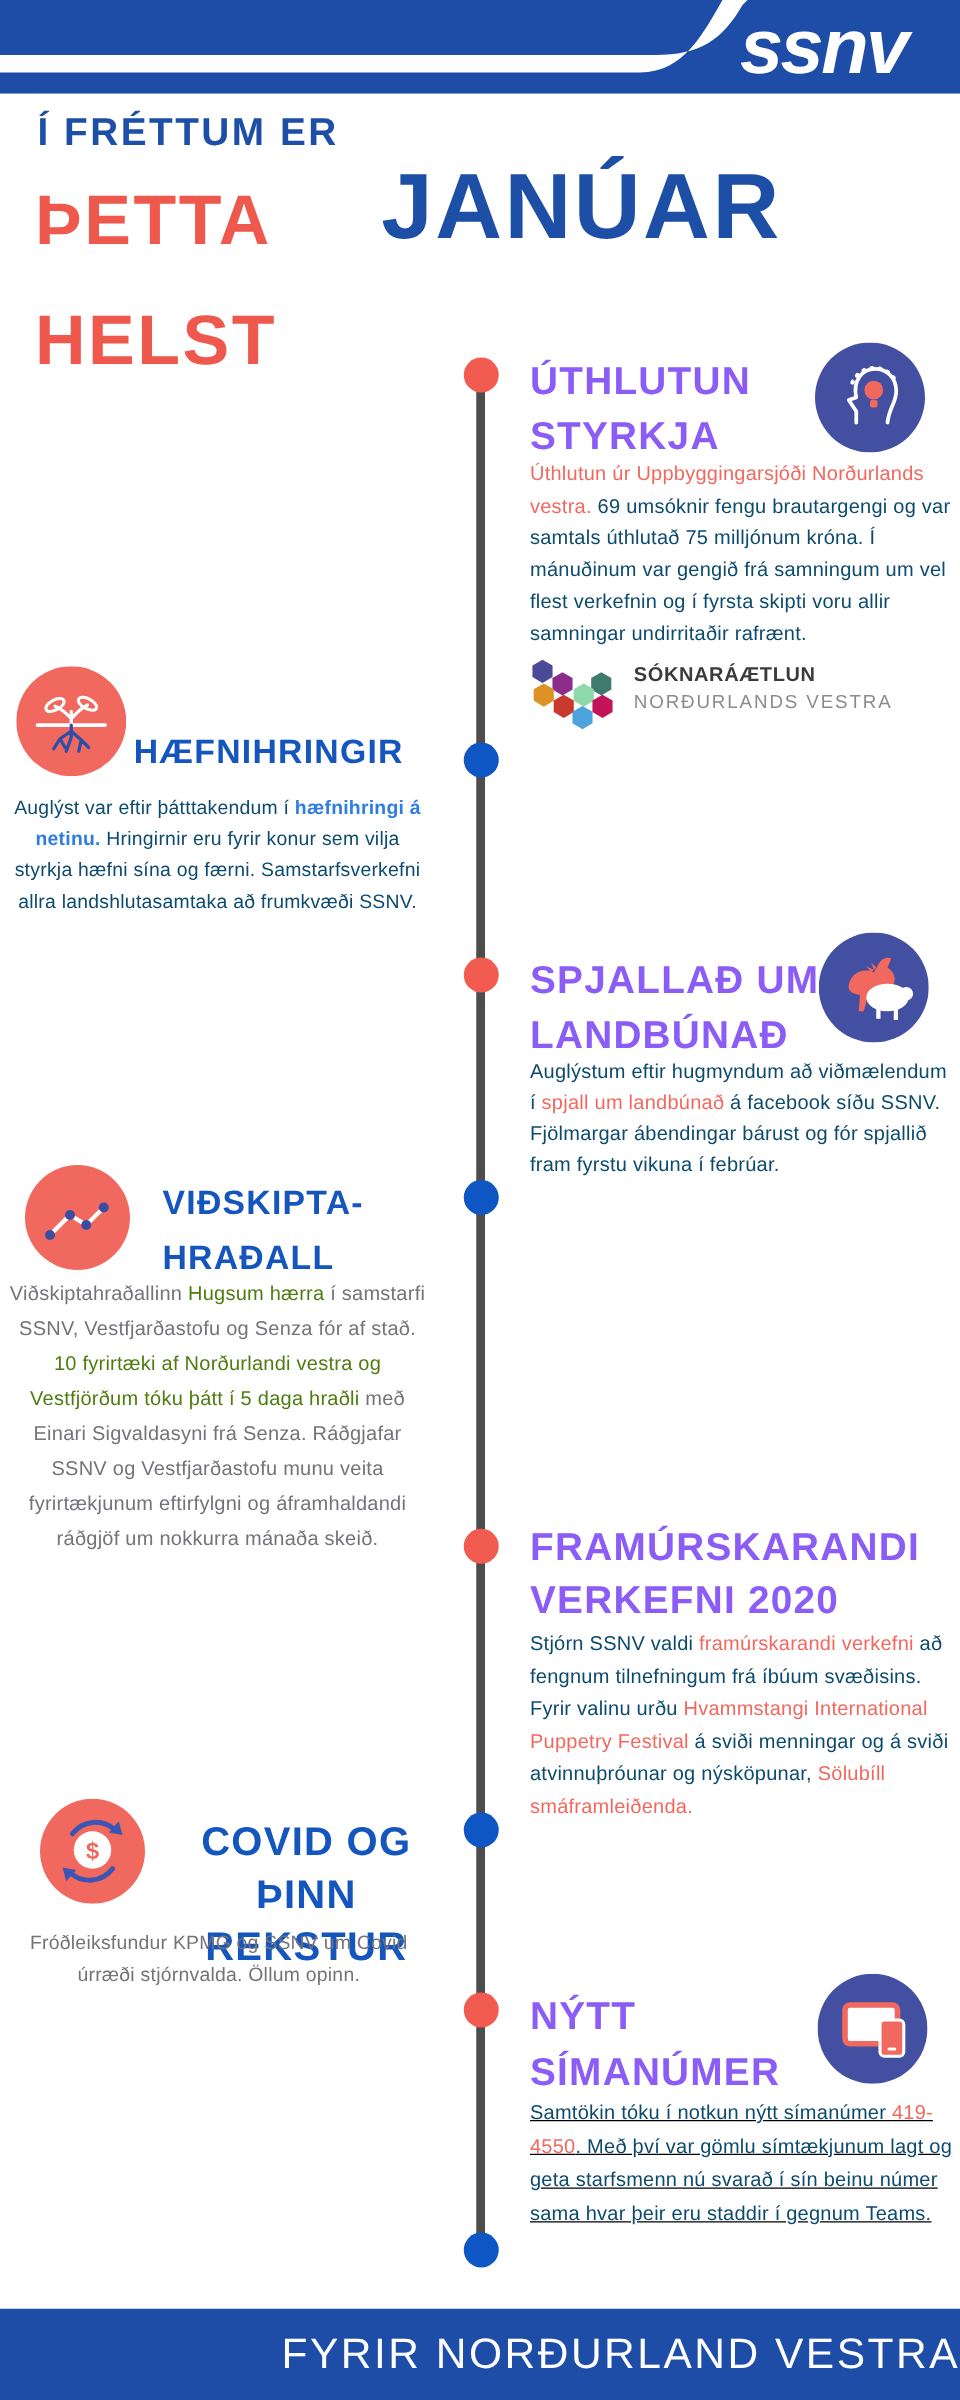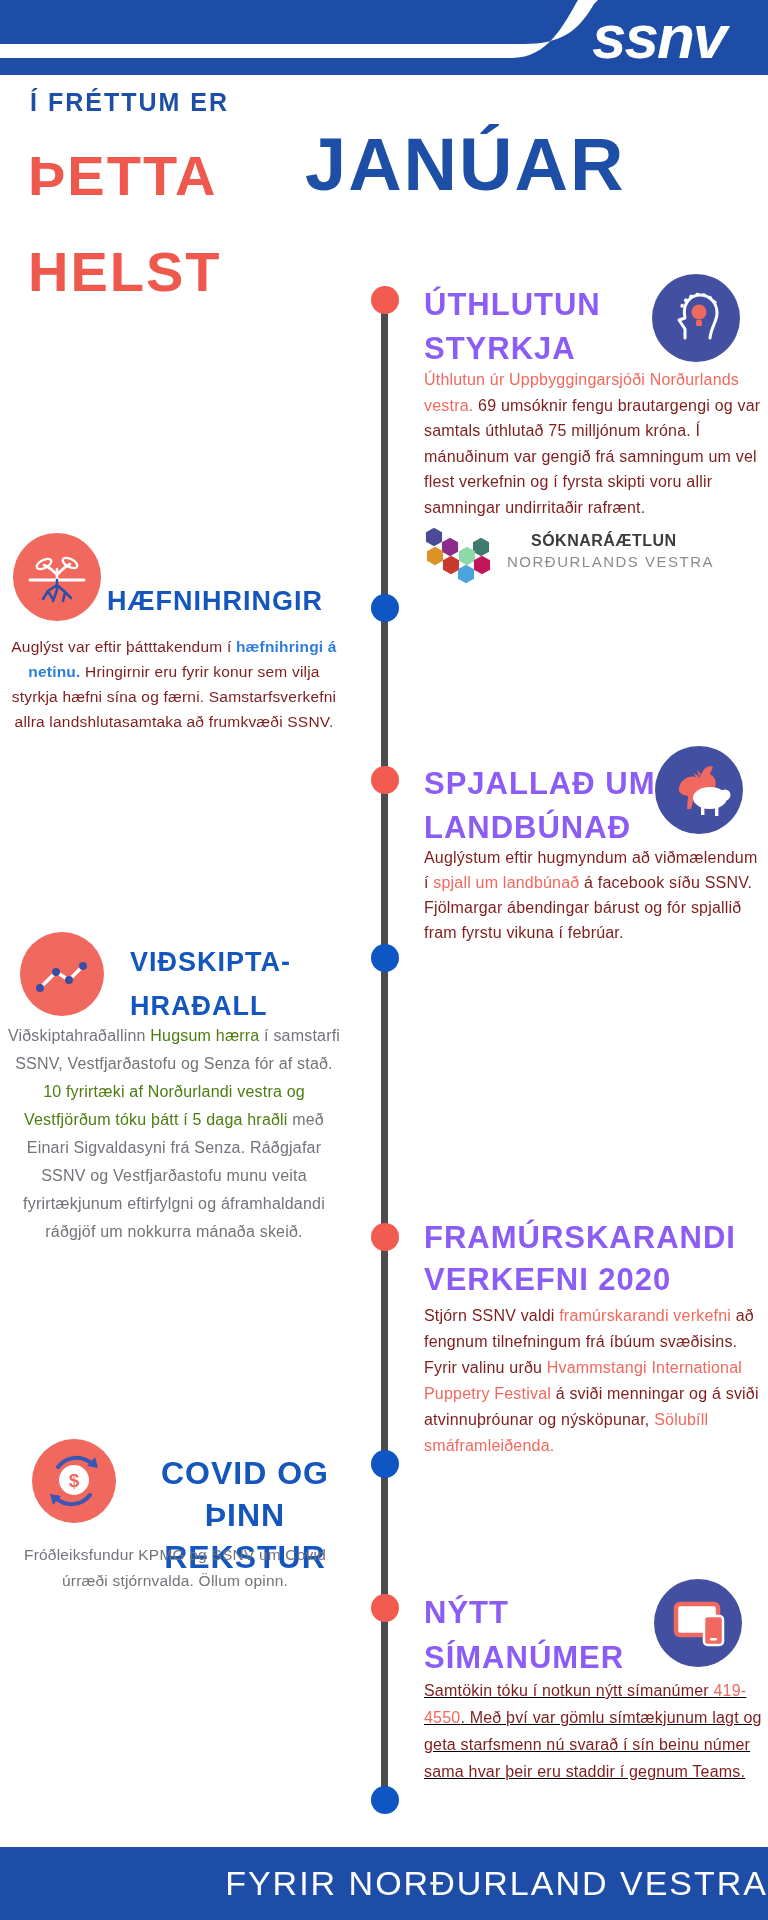--- a/index.html
+++ b/index.html
@@ -4,40 +4,40 @@
 <style>
   html,body{margin:0;padding:0;background:#ffffff;}
   #page{
     position:relative;width:768px;height:1920px;overflow:hidden;background:#ffffff;
     font-family:"Liberation Sans",sans-serif;
   }
   .abs{position:absolute;}
   
   .bar{background:#1d4da6;width:768px;left:0;}
   
-  .kicker{color:#1d4fa6;font-size:25px;font-weight:700;letter-spacing:2px;}
+  .kicker{color:#1d4fa6;font-size:31px;font-weight:700;letter-spacing:2px;}
   .headline{color:#ef584d;font-size:56px;font-weight:600;line-height:96px;letter-spacing:2px;}
   .month{color:#1d4fa6;font-size:74px;font-weight:600;letter-spacing:2px;}
   
   .tline{background:#4d4d4d;width:7px;left:381px;}
   .dot{border-radius:50%;width:28px;height:28px;left:371px;}
   .dot-red{background:#f15b50;}
   .dot-blue{background:#0e56c4;}
   
   .t-coral{color:#8b5cf6;font-weight:700;font-size:31px;line-height:44px;letter-spacing:1px;}
   .t-blue{color:#1456bd;font-weight:700;letter-spacing:1px;}
   
   .body-text{font-size:16px;line-height:25.5px;letter-spacing:0.2px;}
-  .seg-dark{color:#7f1d1d;}
+  .seg-dark{color:#0c4a6e;}
   .seg-gray{color:#73737a;}
   .seg-red{color:#f2685e;}
   .seg-blue{color:#4d7c0f;}
   .seg-blueb{color:#2e7de0;font-weight:700;}
   
-  .slogo1{color:#3b3b3b;font-size:16px;font-weight:700;letter-spacing:0.5px;margin-left:24px;}
+  .slogo1{color:#3b3b3b;font-size:16px;font-weight:700;letter-spacing:0.5px;}
   .slogo2{color:#8b8b8b;font-size:15px;letter-spacing:1.5px;}
   .footer-text{color:#ffffff;font-size:34px;letter-spacing:2px;line-height:73px;text-align:right;padding-right:36px;}
 </style>
 </head>
 <body>
 
 <div id="page">
 
   <div class="abs" style="left:0;top:0;">
     <svg width="768" height="75" viewBox="0 0 768 75">

